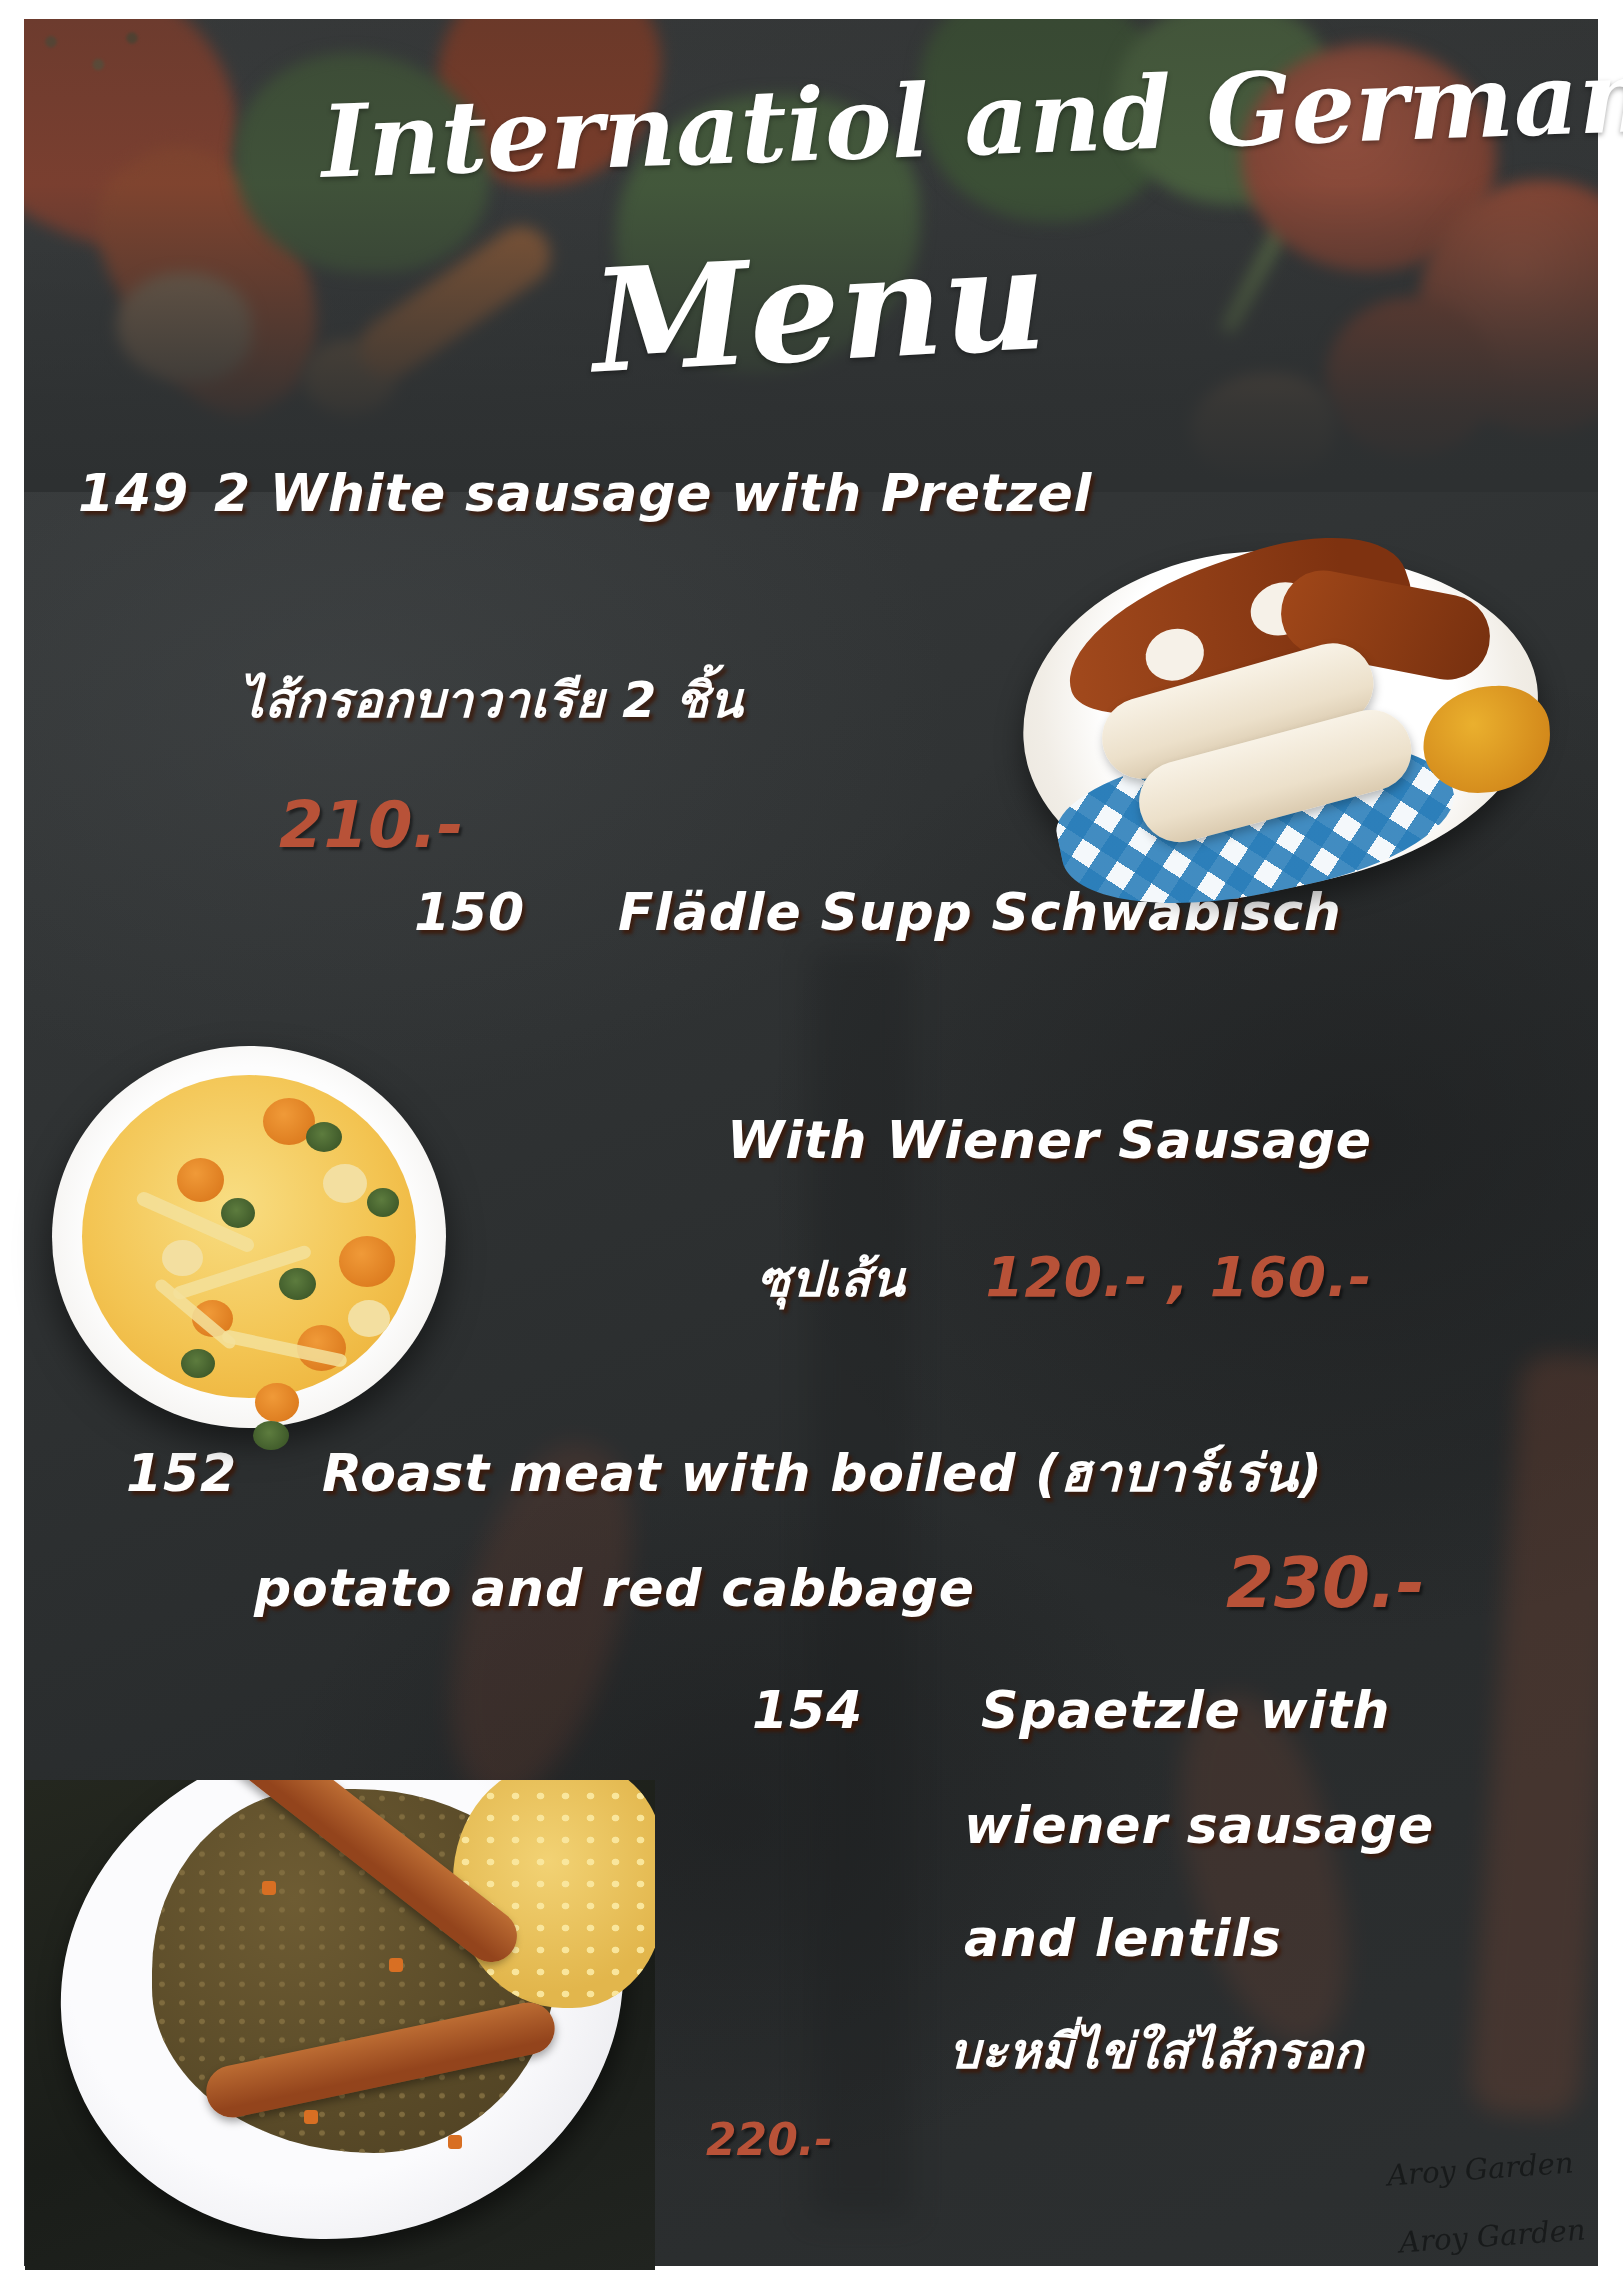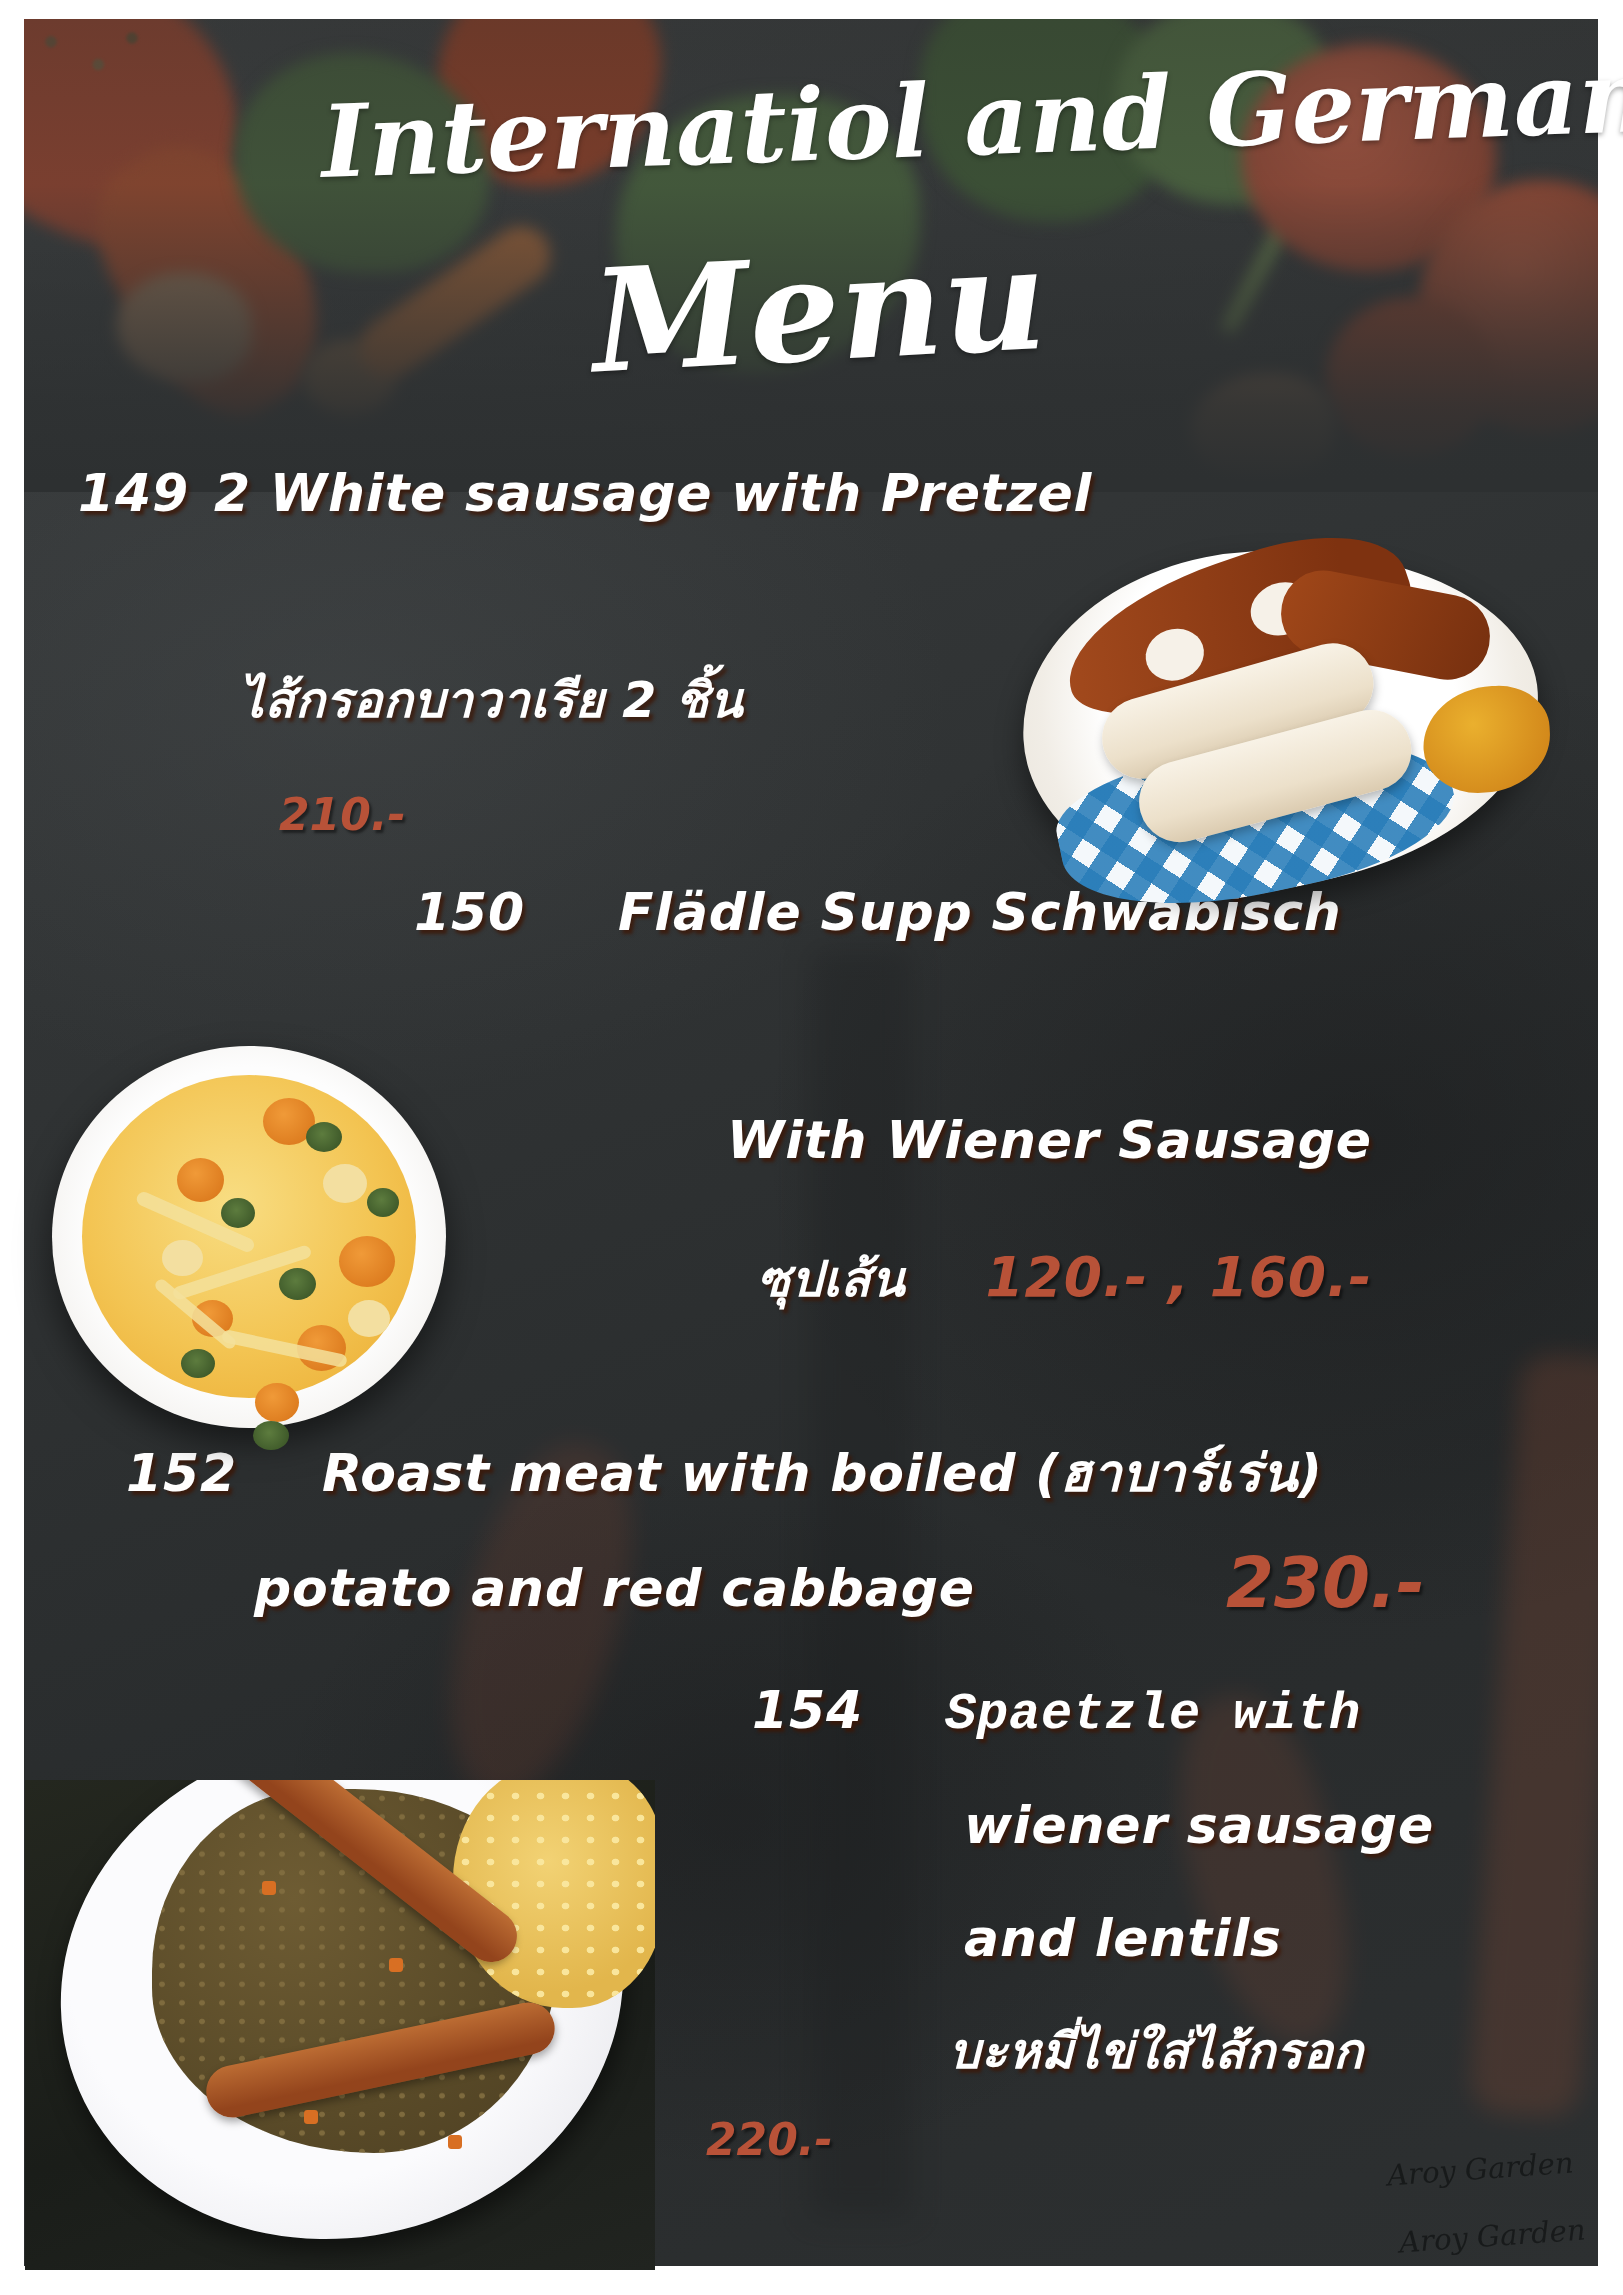--- a/index.html
+++ b/index.html
@@ -43,24 +43,24 @@
   .g4{left:786px;top:930px;width:101px;height:1268px;background:#1d1f20;opacity:0.35;filter:blur(15px);}
   
   .title-line{position:absolute;color:#ffffff;font-family:"DejaVu Serif",serif;font-style:italic;font-weight:700;
       text-align:center;white-space:nowrap;text-shadow:0 2.5px 5px rgba(0,0,0,0.35);}
   .title1{left:321px;top:66px;width:981px;font-size:100px;transform:rotate(-2deg);}
   .title2{left:592px;top:227px;width:440px;font-size:142px;transform:rotate(-3deg);}
   
   .mline{position:absolute;color:#ffffff;font-style:italic;font-weight:700;font-size:52px;line-height:1;
       letter-spacing:0.8px;white-space:nowrap;text-shadow:3.4px 4.2px 3.4px rgba(61,22,4,0.75);}
   .thai{font-size:49px;}
-  .price{position:absolute;color:#b85238;font-style:italic;font-weight:700;font-size:44px;line-height:1;
+  .price{position:absolute;color:#b85238;font-style:italic;font-weight:700;font-size:64px;line-height:1;
       white-space:nowrap;text-shadow:2.5px 3.4px 2.5px rgba(0,0,0,0.45);}
   .numgap30{margin-left:25px;} .numgap50{margin-left:42px;} .numgap100{margin-left:85px;}
-  .numgap110{margin-left:93px;} .numgap140{margin-left:82px;font-family:Liberation Mono, monospace;}
+  .numgap110{margin-left:93px;} .numgap140{margin-left:118px;}
   .inlineprice{color:#b85238;font-size:55px;margin-left:80px;text-shadow:2.5px 3.4px 2.5px rgba(0,0,0,0.45);}
   
   .photo149{position:absolute;left:1006px;top:541px;width:558px;height:364px;transform:rotate(-3deg);}
   .plate149{position:absolute;left:17px;top:8.5px;width:516px;height:338px;background:
       radial-gradient(circle at 50% 45%,#ffffff 55%,#f1ede6 75%,#e7e2d8);
       border-radius:46% 54% 58% 42% / 52% 46% 54% 48%;box-shadow:0 13.5px 29px rgba(0,0,0,0.45);}
   .napkin{position:absolute;left:47px;top:203px;width:397px;height:148px;transform:rotate(-9deg);
       border-radius:35% 65% 45% 55%;background-color:#f4f8fb;background-image:
       repeating-linear-gradient(45deg,rgba(41,125,185,0.88) 0 20px,transparent 20px 41px),
       repeating-linear-gradient(-45deg,rgba(41,125,185,0.88) 0 20px,transparent 20px 41px);}

